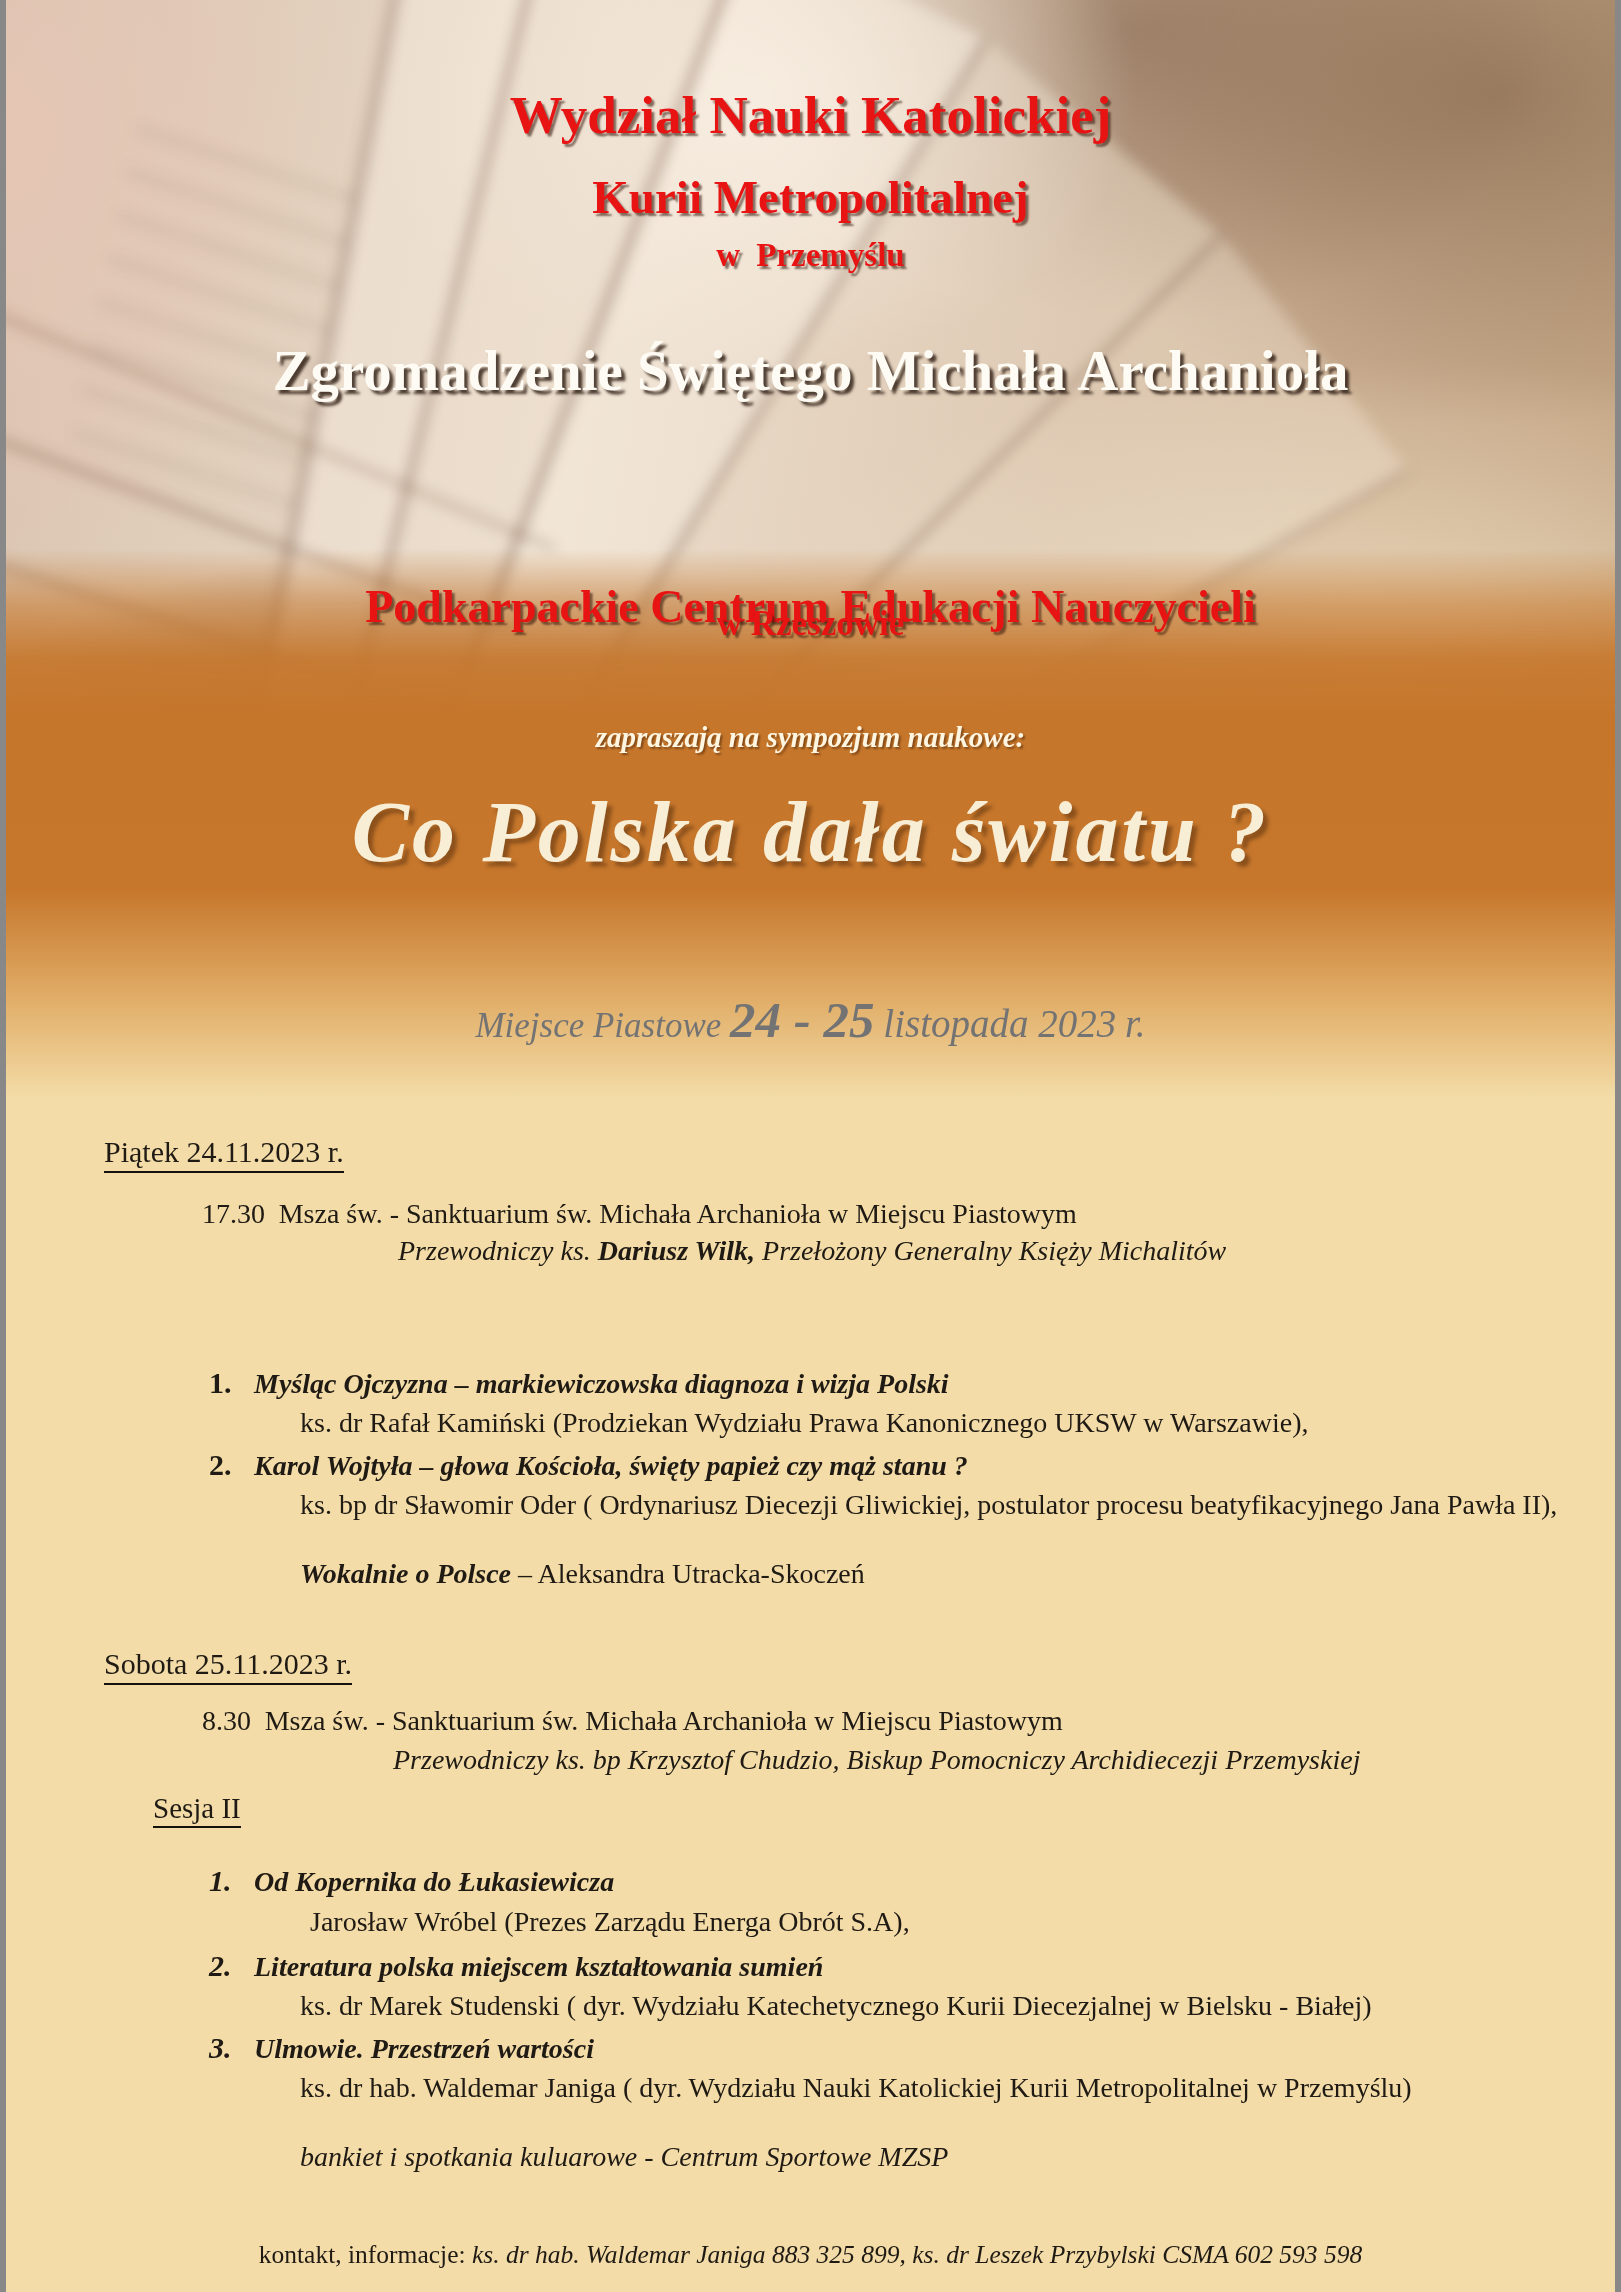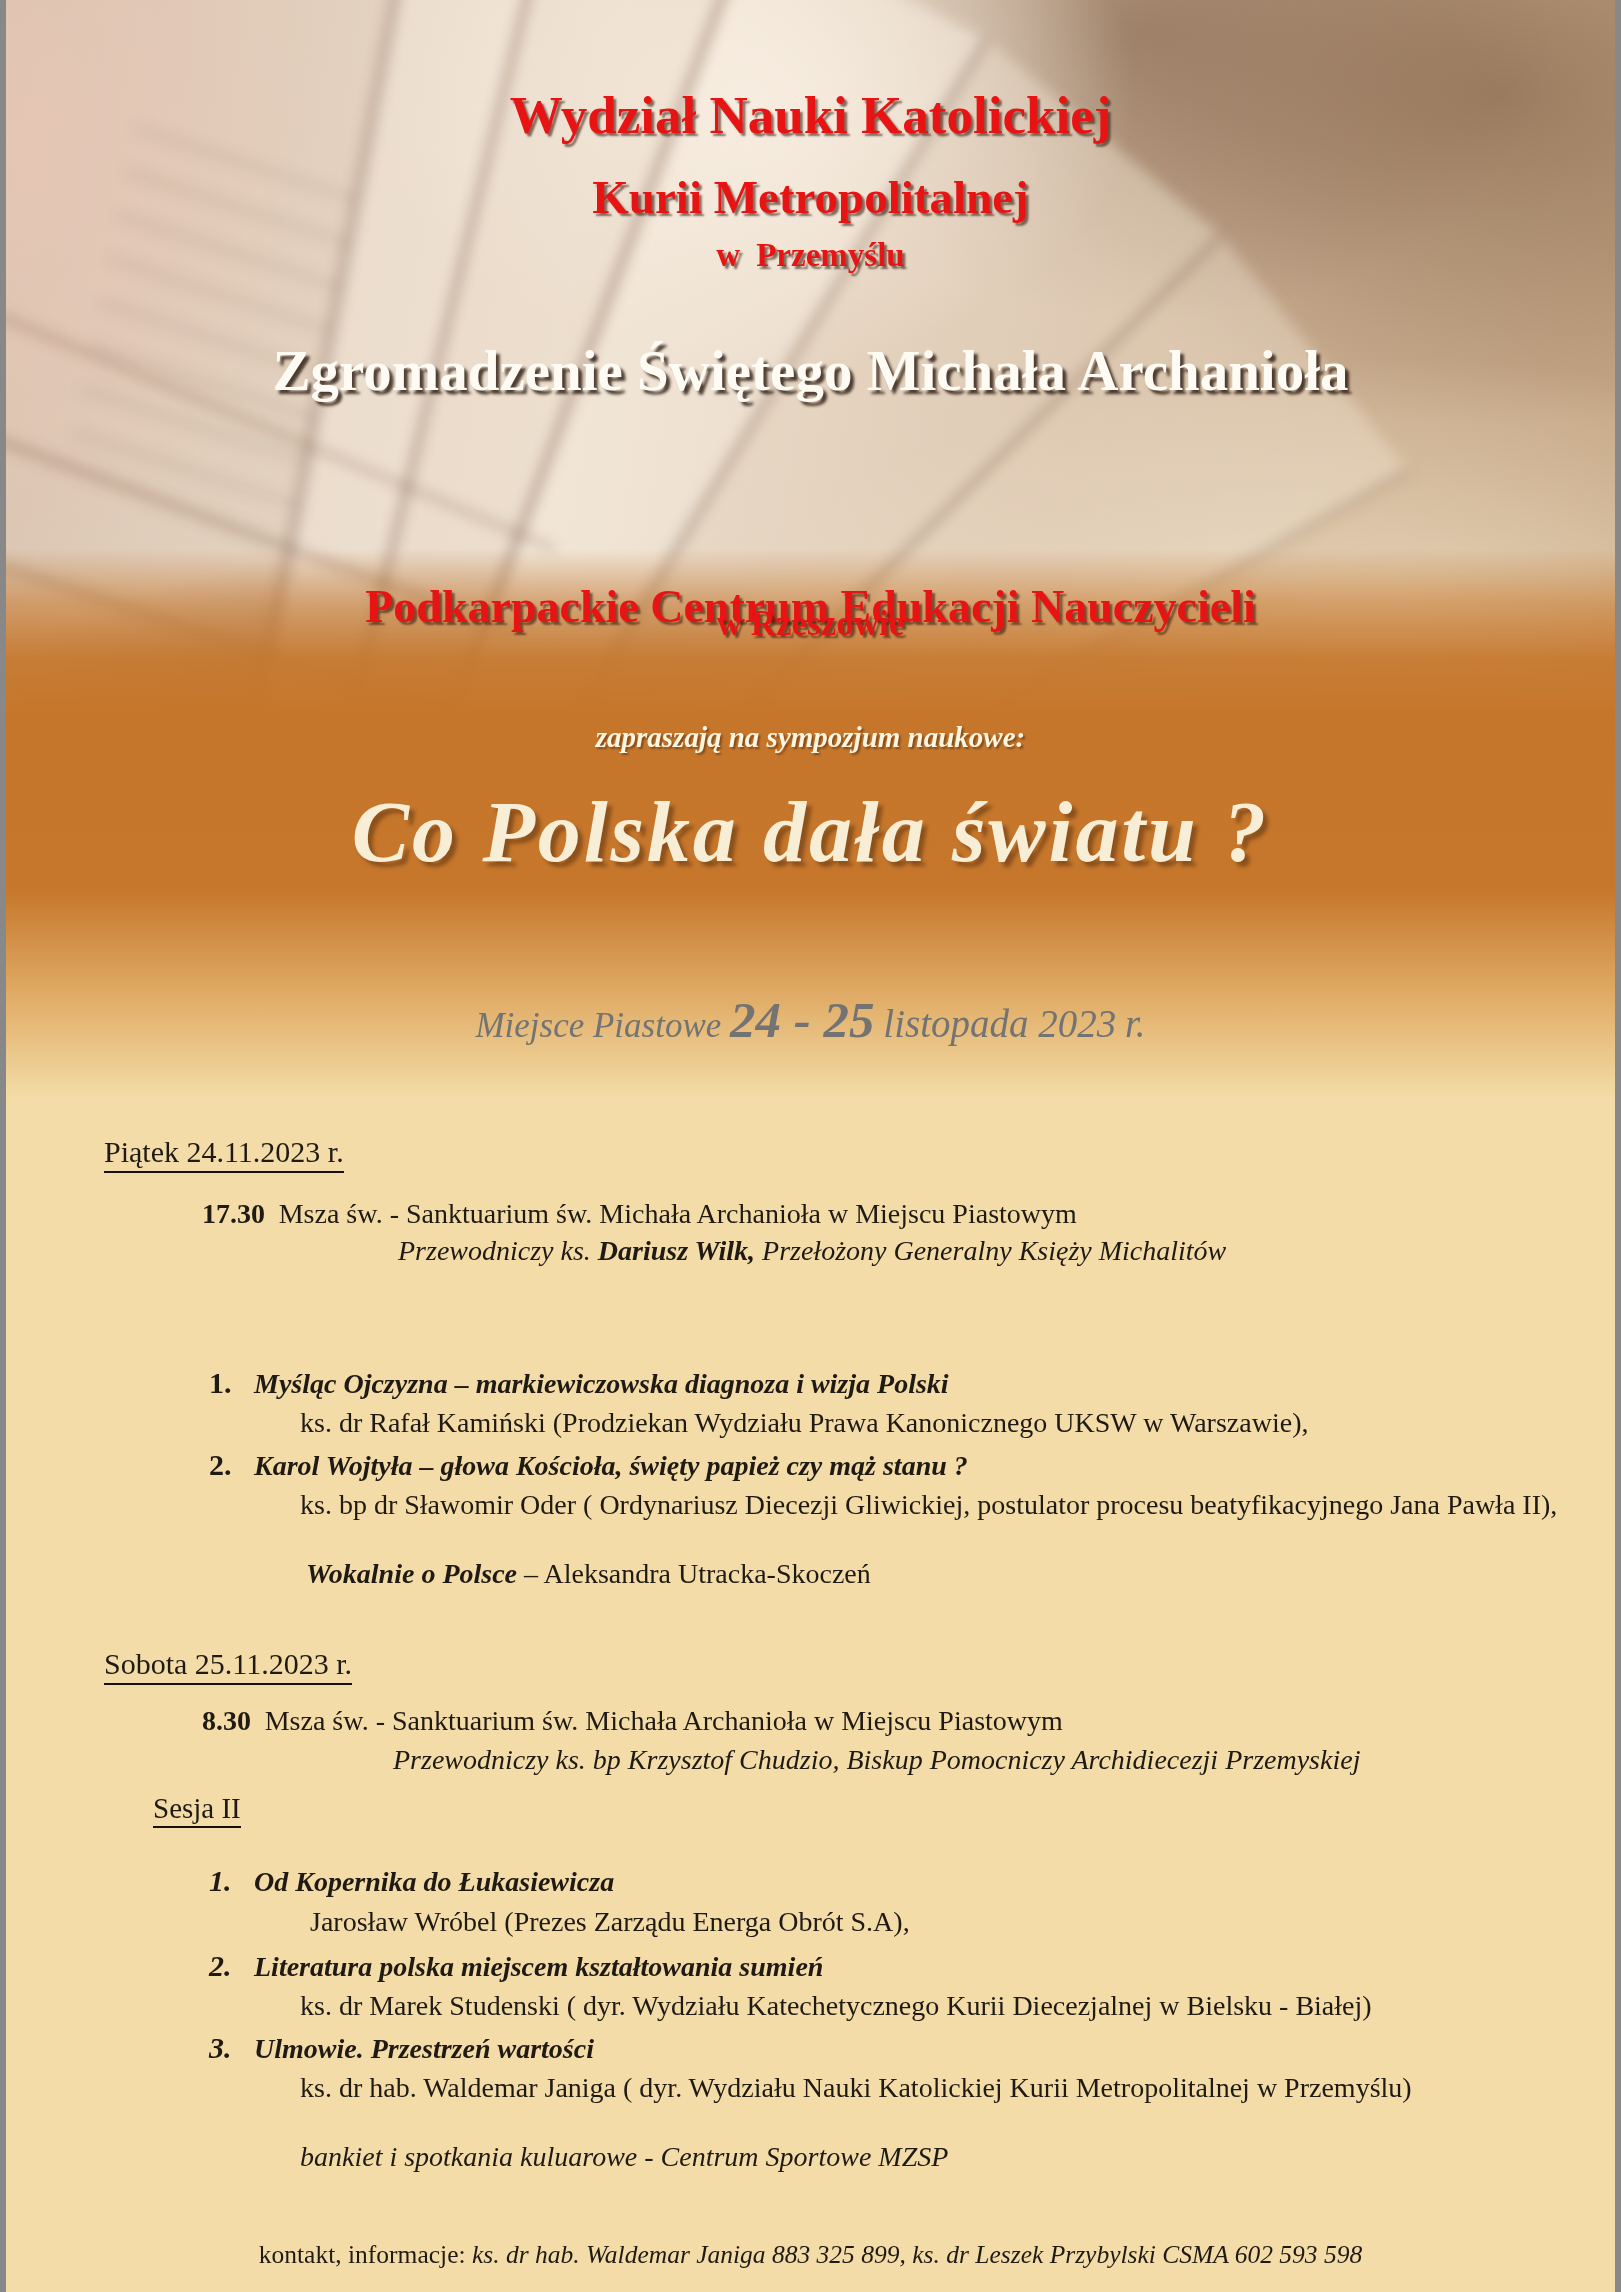--- a/index.html
+++ b/index.html
@@ -42,21 +42,21 @@
   .invite{color:#fff6e2;font-weight:bold;font-style:italic;text-shadow:2px 2px 2px rgba(80,40,10,0.55);}
   .big-title{color:#f8eed6;font-weight:bold;font-style:italic;letter-spacing:2.9px;
              text-shadow:4.9px 4.9px 3.9px rgba(84,44,12,0.5);}
   .dateline{color:#737373;font-style:italic;}
   .dateline .days{font-size:51px;font-weight:bold;}
   .dateline .my{font-size:39px;}
   .dateline .r{font-size:39px;}
   .day-h{font-size:30px;font-weight:normal;}
   .day-h span{display:inline-block;border-bottom:2.9px solid #15110d;padding-bottom:2.9px;}
   .body-t{font-size:28px;}
-  .mass .time{font-weight:bold;}
+  .mass .time{font-weight:normal;}
   .mass .mtxt{margin-left:13.7px;}
   .ital{font-style:italic;}
   .session .lbl{display:inline-block;border-bottom:2px solid #15110d;padding-bottom:2px;}
   .item .num{display:inline-block;min-width:45px;font-weight:bold;font-size:30px;}
   .item .ttl{font-weight:bold;font-style:italic;}
   .item.it-num .num{font-style:italic;}
   .bold-ital{font-weight:bold;font-style:italic;}
   .footer-line{font-size:25.5px;}
 </style>
 </head>
@@ -138,21 +138,21 @@
   <div class="abs body-t item" style="top:1366px;left:203px;">
     <span class="num">1.</span><span class="ttl">Myśląc Ojczyzna – markiewiczowska  diagnoza i wizja Polski</span>
   </div>
   <div class="abs body-t" style="top:1407px;left:294px;">ks. dr Rafał Kamiński (Prodziekan Wydziału Prawa Kanonicznego UKSW w Warszawie),</div>
 
   <div class="abs body-t item" style="top:1448px;left:203px;">
     <span class="num">2.</span><span class="ttl">Karol Wojtyła – głowa Kościoła, święty papież czy mąż stanu ?</span>
   </div>
   <div class="abs body-t" style="top:1489px;left:294px;">ks.  bp  dr Sławomir Oder ( Ordynariusz Diecezji Gliwickiej, postulator procesu beatyfikacyjnego Jana Pawła II),</div>
 
-  <div class="abs body-t" style="top:1558px;left:294px;margin-left:6px;">
+  <div class="abs body-t" style="top:1558px;left:294px;">
     <span class="bold-ital">Wokalnie o Polsce</span><span> – Aleksandra Utracka-Skoczeń</span>
   </div>
 
   <div class="abs day-h" style="top:1647px;left:98px;">
     <span>Sobota 25.11.2023 r.</span>
   </div>
 
   <div class="abs body-t mass" style="top:1705px;left:196px;">
     <span class="time">8.30</span><span class="mtxt">Msza św. -  Sanktuarium św. Michała Archanioła w Miejscu Piastowym</span>
   </div>

